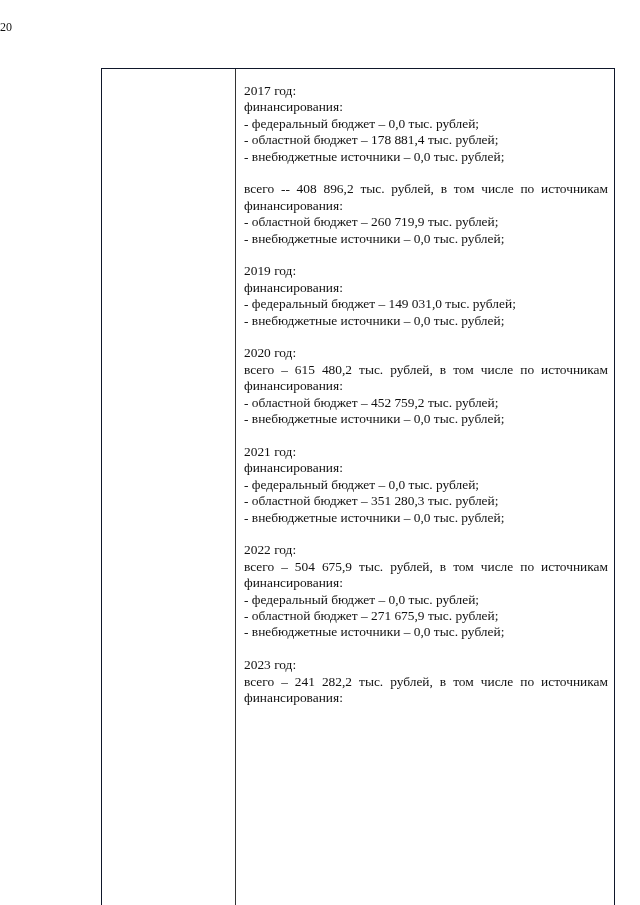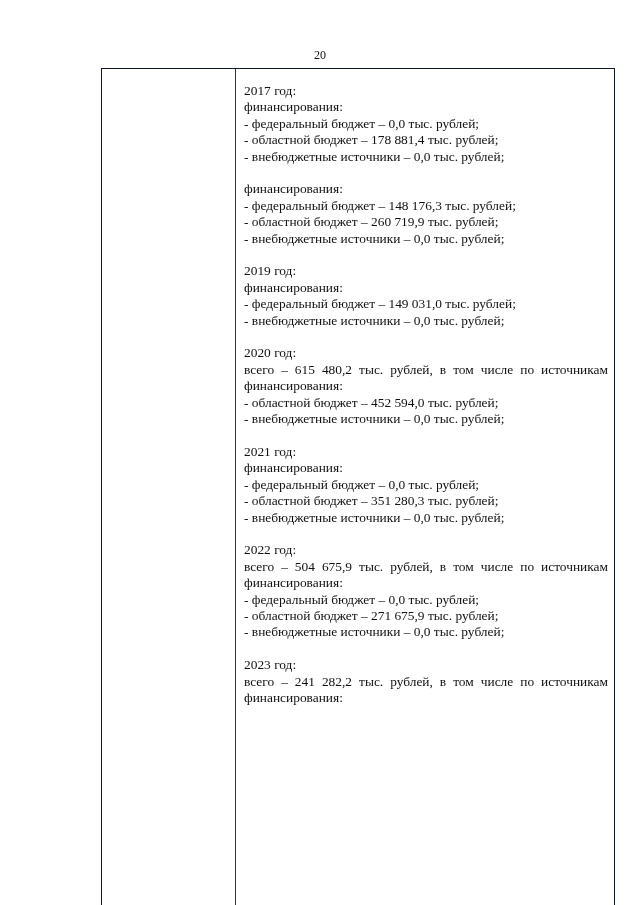--- a/index.html
+++ b/index.html
@@ -2,22 +2,22 @@
 <html><head>
   <meta charset="utf-8">
   <style>
     html, body { margin: 0; padding: 0; background: #ffffff; }
     body {
       width: 640px; height: 905px; position: relative; overflow: hidden;
       font-family: "Liberation Serif", "DejaVu Serif", serif;
       color: #111;
     }
     .page-number {
-      position: absolute; top: 48px; left: 0; width: 640px;
-      text-align: center; font-size: 12px;
+      position: absolute; top: 20px; left: 0; width: 640px;
+      font-size: 12px;
     }
     .table {
       position: absolute; left: 101px; top: 68px;
       width: 514px; height: 891px;
       border: 1px solid #0f172a;
       box-sizing: border-box;
       display: flex;
     }
     .col-left {
       width: 134px; border-right: 1px solid #333; box-sizing: border-box;
@@ -43,38 +43,38 @@
 
     <div class="year-block">
       <div class="line">2017 год:</div>
       <div class="line">финансирования:</div>
       <div class="line">- федеральный бюджет – 0,0 тыс. рублей;</div>
       <div class="line">- областной бюджет – 178 881,4 тыс. рублей;</div>
       <div class="line">- внебюджетные источники – 0,0 тыс. рублей;</div>
     </div>
 
     <div class="year-block">
+      <div class="line justify">всего -- 408 896,2 тыс. рублей, в том числе по источникам</div>
       <div class="line">финансирования:</div>
-      <div class="line">- федеральный бюджет – 148 176,3 тыс. рублей;</div>
       <div class="line">- областной бюджет – 260 719,9 тыс. рублей;</div>
       <div class="line">- внебюджетные источники – 0,0 тыс. рублей;</div>
     </div>
 
     <div class="year-block">
       <div class="line">2019 год:</div>
       <div class="line">финансирования:</div>
       <div class="line">- федеральный бюджет – 149 031,0 тыс. рублей;</div>
       <div class="line">- внебюджетные источники – 0,0 тыс. рублей;</div>
     </div>
 
     <div class="year-block">
       <div class="line">2020 год:</div>
       <div class="line justify">всего – 615 480,2 тыс. рублей, в том числе по источникам</div>
       <div class="line">финансирования:</div>
-      <div class="line">- областной бюджет – 452 594,0 тыс. рублей;</div>
+      <div class="line">- областной бюджет – 452 759,2 тыс. рублей;</div>
       <div class="line">- внебюджетные источники – 0,0 тыс. рублей;</div>
     </div>
 
     <div class="year-block">
       <div class="line">2021 год:</div>
       <div class="line">финансирования:</div>
       <div class="line">- федеральный бюджет – 0,0 тыс. рублей;</div>
       <div class="line">- областной бюджет – 351 280,3 тыс. рублей;</div>
       <div class="line">- внебюджетные источники – 0,0 тыс. рублей;</div>
     </div>

